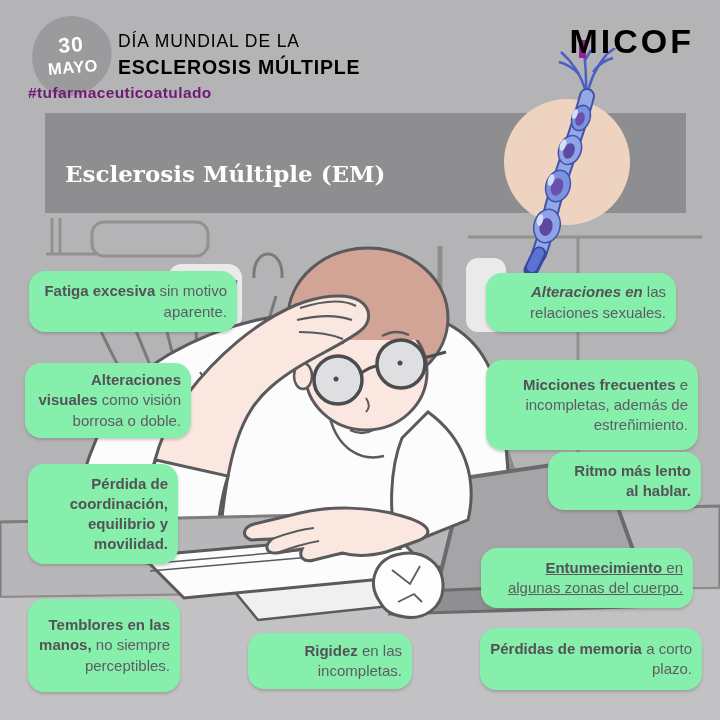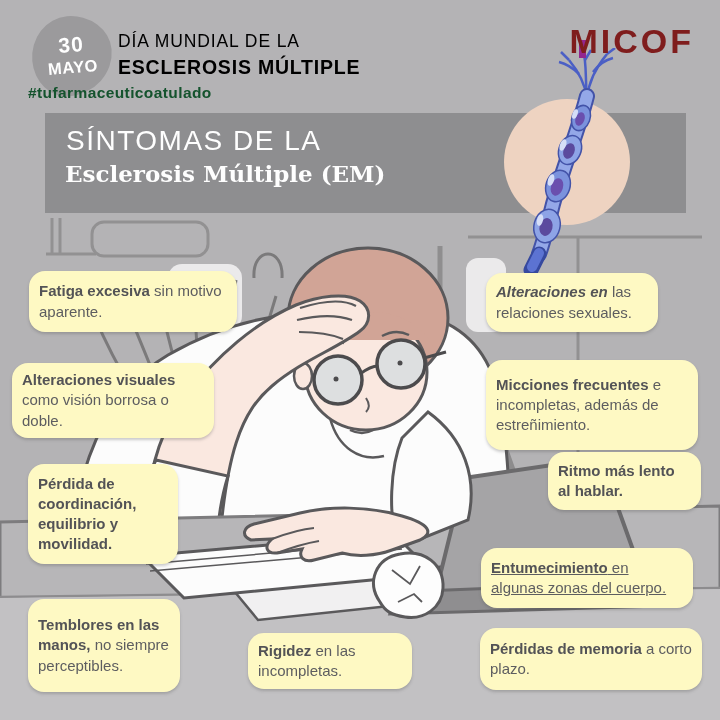--- a/index.html
+++ b/index.html
@@ -12,48 +12,48 @@
     position:absolute;left:32px;top:16px;width:80px;height:80px;z-index:6;
     background:#9b9a9c;border-radius:48% 52% 58% 42% / 52% 46% 54% 48%;
     display:flex;flex-direction:column;align-items:center;justify-content:center;
     color:#fff;transform:rotate(-5deg);
   }
   .badge .day{font-weight:bold;font-size:21px;letter-spacing:1px;line-height:1;}
   .badge .month{font-weight:bold;font-size:16.5px;letter-spacing:.5px;line-height:1.2;margin-top:3px;}
   .event{position:absolute;left:118px;top:31px;color:#000000;z-index:6;}
   .event .l1{font-size:17.5px;letter-spacing:.9px;font-weight:400;}
   .event .l2{font-size:19.5px;font-weight:bold;letter-spacing:.8px;margin-top:4px;}
-  .hashtag{position:absolute;left:28px;top:84px;color:#14532d;font-weight:bold;font-size:15.5px;letter-spacing:.4px;z-index:6;}
-  .logo{position:absolute;right:26px;top:22px;z-index:6;color:#7f1d1d;font-weight:bold;font-size:34px;letter-spacing:3px;margin-left:12px;}
+  .hashtag{position:absolute;left:28px;top:84px;color:#701a75;font-weight:bold;font-size:15.5px;letter-spacing:.4px;z-index:6;}
+  .logo{position:absolute;right:26px;top:22px;z-index:6;color:#000000;font-weight:bold;font-size:34px;letter-spacing:3px;margin-left:12px;}
   .logo .logo-text{position:relative;z-index:2;}
   .logo .logo-bar{position:absolute;left:10px;top:18px;width:7px;height:18px;background:#93278f;z-index:1;}
   
   .banner{position:absolute;left:45px;top:113px;width:641px;height:100px;background:#8e8e90;z-index:2;}
   .banner .kicker{position:absolute;left:21px;top:12px;font-size:28px;color:#fefefe;letter-spacing:1.5px;font-weight:400;}
   .banner .title{position:absolute;left:20px;top:47px;font-family:"DejaVu Serif",serif;font-weight:bold;font-size:23px;color:#fefefe;}
   
   .neuron{position:absolute;left:495px;top:48px;width:160px;height:230px;z-index:3;}
   .neuron svg{display:block;width:100%;height:100%;}
   
   .scene{position:absolute;left:0;top:0;width:720px;height:720px;z-index:1;}
   
   .sbox{
-    position:absolute;z-index:5;background:#fef9c3;border-radius:16px;
+    position:absolute;z-index:5;background:#86efac;border-radius:16px;
     box-shadow:0 2px 3px rgba(80,80,80,.28);
-    display:flex;align-items:center;justify-content:center;text-align:left;
+    display:flex;align-items:center;justify-content:center;text-align:right;
     color:#5d5d60;font-size:15px;line-height:1.34;padding:6px 10px;box-sizing:border-box;
   }
   .sbox b{color:#535356;}
   .sbox.it b{font-style:italic;}
   .b1{left:29px; top:271px; width:208px; height:61px;}
-  .b2{left:12px; top:363px; width:202px; height:75px;}
+  .b2{left:25px; top:363px; width:166px; height:75px;}
   .b3{left:28px; top:464px; width:150px; height:100px;}
   .b4{left:28px; top:599px; width:152px; height:93px;}
   .b5{left:248px;top:633px; width:164px; height:56px;}
-  .b6{left:486px;top:273px; width:172px; height:59px;}
+  .b6{left:486px;top:273px; width:190px; height:59px;}
   .b7{left:486px;top:360px; width:212px; height:90px;}
   .b8{left:548px;top:452px; width:153px; height:58px;}
   .b9{left:481px;top:548px; width:212px; height:60px;text-decoration:underline;}
   .b10{left:480px;top:628px;width:222px; height:62px;}
 </style>
 </head>
 <body>
 
 <div class="canvas">
 
@@ -141,21 +141,20 @@
     </g>
 
     <g>
       <path d="M380,602 C366,582 376,558 400,554 C424,549 444,564 443,588 C442,608 424,620 405,617 C391,615 385,611 380,602 Z" fill="#fdfdfd" stroke="#5a595b" stroke-width="3"></path>
       <path d="M392,570 L410,584 L420,566" stroke="#5a595b" stroke-width="1.8" fill="none"></path>
       <path d="M398,602 L414,594 L422,602" stroke="#5a595b" stroke-width="1.8" fill="none"></path>
     </g>
   </svg>
 
   <div class="banner">
-    <div class="kicker">SÍNTOMAS DE LA</div>
     <div class="title">Esclerosis Múltiple (EM)</div>
   </div>
 
   <div class="neuron">
     <svg viewBox="0 0 160 230" aria-hidden="true">
       <circle cx="72" cy="114" r="63" fill="#eed3c1"></circle>
       <g stroke="#4b5fc5" stroke-width="2.5" fill="none">
         <path d="M92,50 C90,36 84,24 74,12"></path>
         <path d="M92,50 C94,32 102,18 112,6"></path>
         <path d="M92,50 C90,30 92,16 88,2"></path>

